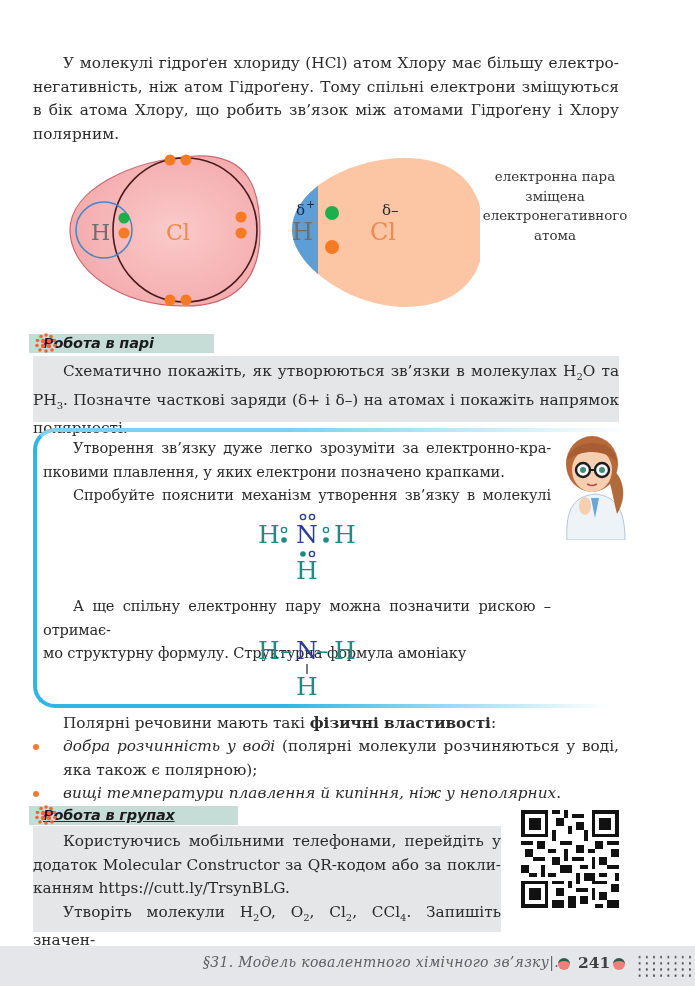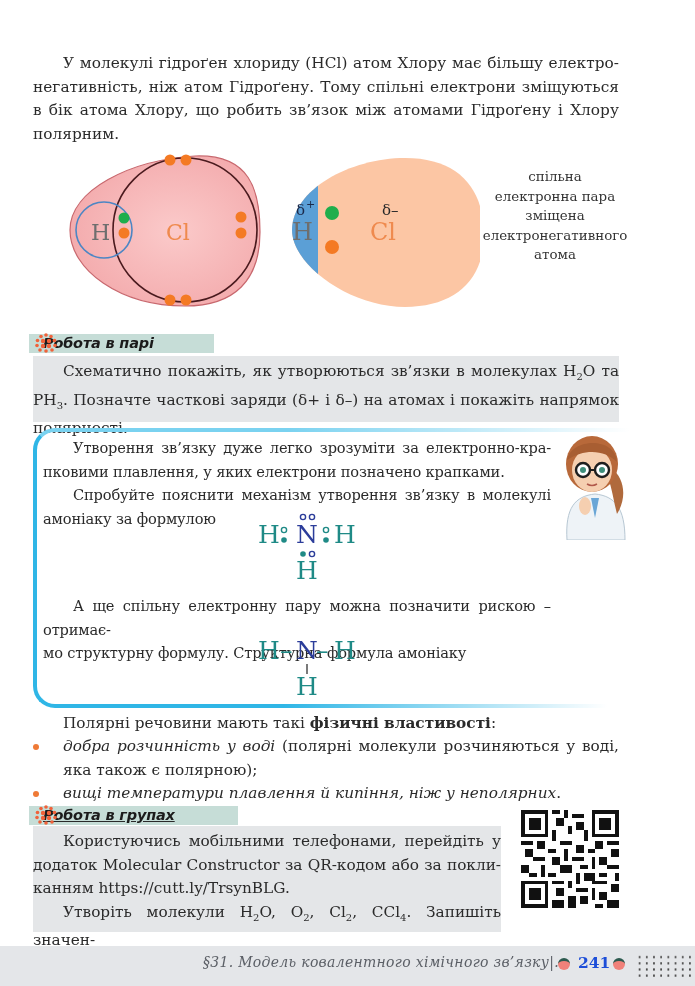--- a/index.html
+++ b/index.html
@@ -44,21 +44,21 @@
   .it { font-style: italic; }
   .bd { font-weight: bold; }
 
   
   #qr { position: absolute; left: 520px; top: 810px; width: 100px; height: 98px; }
 
   
   #footer { position: absolute; left: 0; top: 946px; width: 695px; height: 40px; background: #e4e6e9; }
   #footer-text { position: absolute; left: 203px; top: 8px; font-style: italic; font-size: 14px; color: #5b5f66; letter-spacing: 0.3px; white-space: nowrap; }
   .pg-dot { position: absolute; top: 12px; width: 12px; height: 12px; border-radius: 50%; background: #f0817a; border-top: 3px solid #2c5a4f; }
-  #page-num { position: absolute; left: 578px; top: 7px; font-weight: bold; font-size: 15.5px; color: #1d4ed8; }
+  #page-num { position: absolute; left: 578px; top: 7px; font-weight: bold; font-size: 15.5px; color: #404040; }
   #dot-grid { position: absolute; left: 636px; top: 8px; width: 59px; height: 24px; background-image: radial-gradient(circle, #4a4a4a 0.9px, transparent 1.2px); background-size: 7.2px 6.2px; }
 </style>
 </head>
 <body>
 
 <div id="intro" class="para">
   <span class="jl" style="text-indent:30px;">У молекулі гідроґен хлориду (HCl) атом Хлору має більшу електро-</span>
   <span class="jl">негативність, ніж атом Гідроґену. Тому спільні електрони зміщуються</span>
   <span class="jl">в бік атома Хлору, що робить зв’язок між атомами Гідроґену і Хлору</span>
   <span class="l">полярним.</span>
@@ -100,21 +100,20 @@
     <text x="246" y="58" font-family="DejaVu Serif, serif" font-size="11" fill="#1c2a4a">+</text>
     <text x="322" y="65" font-family="DejaVu Serif, serif" font-size="15" fill="#2a2a2a">δ–</text>
     <text x="232" y="90" font-family="DejaVu Serif, serif" font-size="24" fill="#6e6e6e">H</text>
     <text x="310" y="90" font-family="DejaVu Serif, serif" font-size="24" fill="#ef8a4e">Cl</text>
     <circle cx="272" cy="63" r="7" fill="#1fae4c"></circle>
     <circle cx="272" cy="97" r="7" fill="#f47a24"></circle>
   </g>
 </svg>
 
 <div id="side-note">
-  <span class="l">спільна</span>
   <span class="l">електронна пара</span>
   <span class="l">зміщена</span>
   <span class="l">електронегативного</span>
   <span class="l">атома</span>
 </div>
 
 <div class="sec-head" style="top:332px;">
   <svg class="sec-icon" viewBox="0 0 26 22">
     <g fill="#f0623a">
       <circle cx="13" cy="3" r="1.8"></circle>
@@ -145,21 +144,20 @@
     <span class="l">полярності.</span>
   </div>
 </div>
 
 <div id="info-frame"></div>
 
 <div class="info-text" style="top:436px;">
   <span class="jl" style="text-indent:30px;">Утворення зв’язку дуже легко зрозуміти за електронно-кра-</span>
   <span class="l">пковими плавлення, у яких електрони позначено крапками.</span>
   <span class="jl" style="text-indent:30px;">Спробуйте пояснити механізм утворення зв’язку в молекулі</span>
-  <span class="l">амоніаку за формулою</span>
 </div>
 
 <div class="formula" style="left:258px; top:520px; width:110px; height:66px;">
   <span style="position:absolute; left:0; top:0;">H</span>
   <span class="n-blue" style="position:absolute; left:38px; top:0;">N</span>
   <span style="position:absolute; left:76px; top:0;">H</span>
   <span style="position:absolute; left:38px; top:36px;">H</span>
   <svg style="position:absolute; left:0; top:-8px;" width="110" height="50" viewBox="0 0 110 50">
     <g fill="none" stroke="#2c3d9a" stroke-width="1.4">
       <circle cx="45" cy="5" r="2.6"></circle>

